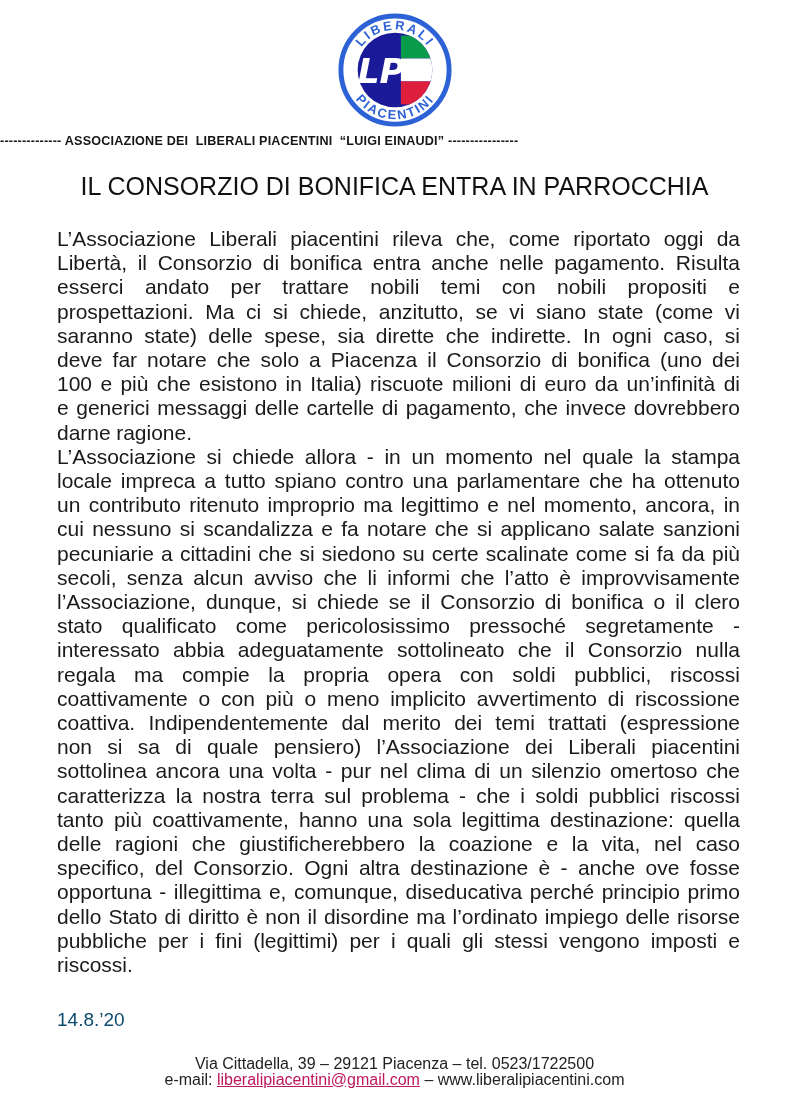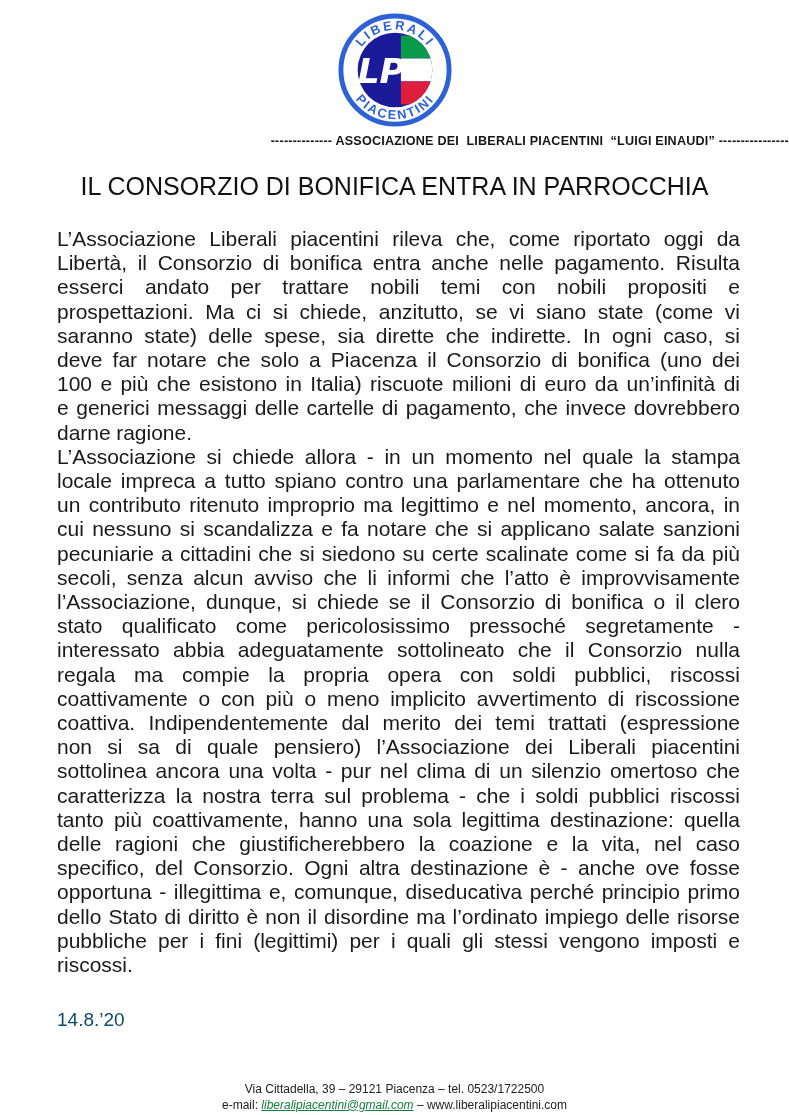--- a/index.html
+++ b/index.html
@@ -11,21 +11,21 @@
     overflow: hidden;
     font-family: "Liberation Sans", sans-serif;
     color: #1a1a1a;
   }
   .logo-wrap {
     display: flex;
     justify-content: center;
     padding-top: 11px;
   }
   .assoc-line {
-    text-align: right;
+    text-align: left;
     font-weight: bold;
     font-size: 12.6px;
     letter-spacing: 0.2px;
     margin-top: 5px;
     white-space: pre;
     color: #161616;
   }
   .doc-title {
     text-align: center;
     font-weight: normal;
@@ -50,30 +50,29 @@
   }
   .doc-date {
     margin: 32px 0 0 57px;
     font-size: 19px;
     color: #0c4a6e;
   }
   .footer {
     position: absolute;
     left: 0;
     right: 0;
-    bottom: 2px;
+    bottom: 28px;
     text-align: center;
-    font-size: 12px;
+    font-size: 16px;
     line-height: 15.5px;
     color: #222222;
   }
   .footer a.email {
-    color: #15803d;
+    color: #be185d;
     text-decoration: underline;
-    font-style: italic;
   }
 </style>
 </head>
 <body>
 
 <div class="page">
 
   <div class="logo-wrap">
     <svg width="118" height="118" viewBox="0 0 120 120">
       <defs>

